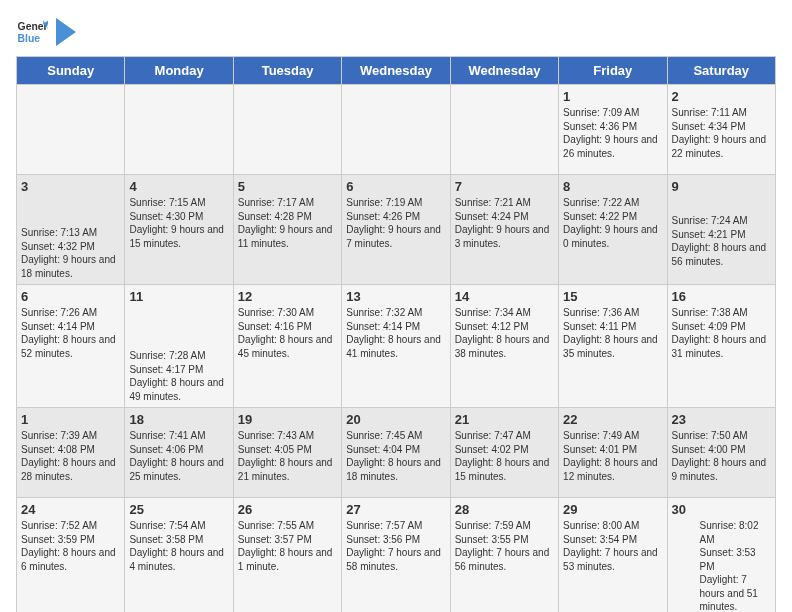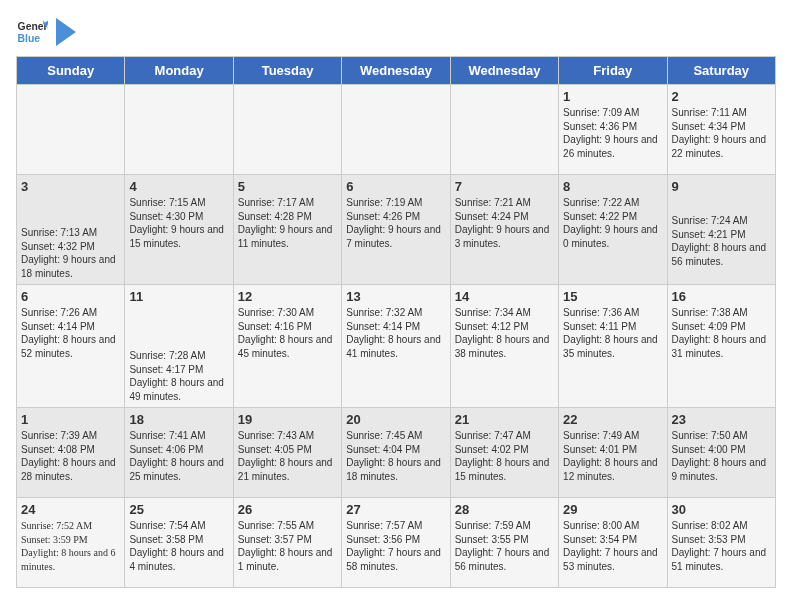--- a/index.html
+++ b/index.html
@@ -262,21 +262,21 @@
         <td>
           <span class="day-number">23</span>
           <div class="day-info" style="white-space: pre-line;">Sunrise: 7:50 AM
 Sunset: 4:00 PM
 Daylight: 8 hours and 9 minutes.</div>
         </td>
       </tr>
       <tr>
         <td>
           <span class="day-number">24</span>
-          <div class="day-info" style="white-space: pre-line; font-family: Liberation Serif, serif;">Sunrise: 7:52 AM
+          <div class="day-info" style="white-space: pre-line;">Sunrise: 7:52 AM
 Sunset: 3:59 PM
 Daylight: 8 hours and 6 minutes.</div>
         </td>
         <td>
           <span class="day-number">25</span>
           <div class="day-info" style="white-space: pre-line;">Sunrise: 7:54 AM
 Sunset: 3:58 PM
 Daylight: 8 hours and 4 minutes.</div>
         </td>
         <td>
@@ -298,19 +298,19 @@
 Daylight: 7 hours and 56 minutes.</div>
         </td>
         <td>
           <span class="day-number">29</span>
           <div class="day-info" style="white-space: pre-line;">Sunrise: 8:00 AM
 Sunset: 3:54 PM
 Daylight: 7 hours and 53 minutes.</div>
         </td>
         <td>
           <span class="day-number">30</span>
-          <div class="day-info" style="white-space: pre-line;">Sunrise: 8:02 AM
+          <div class="day-info" style="white-space: pre-line; margin-left: 28px;">Sunrise: 8:02 AM
 Sunset: 3:53 PM
 Daylight: 7 hours and 51 minutes.</div>
         </td>
       </tr>
     </tbody>
 </table>
 
 </body></html>

